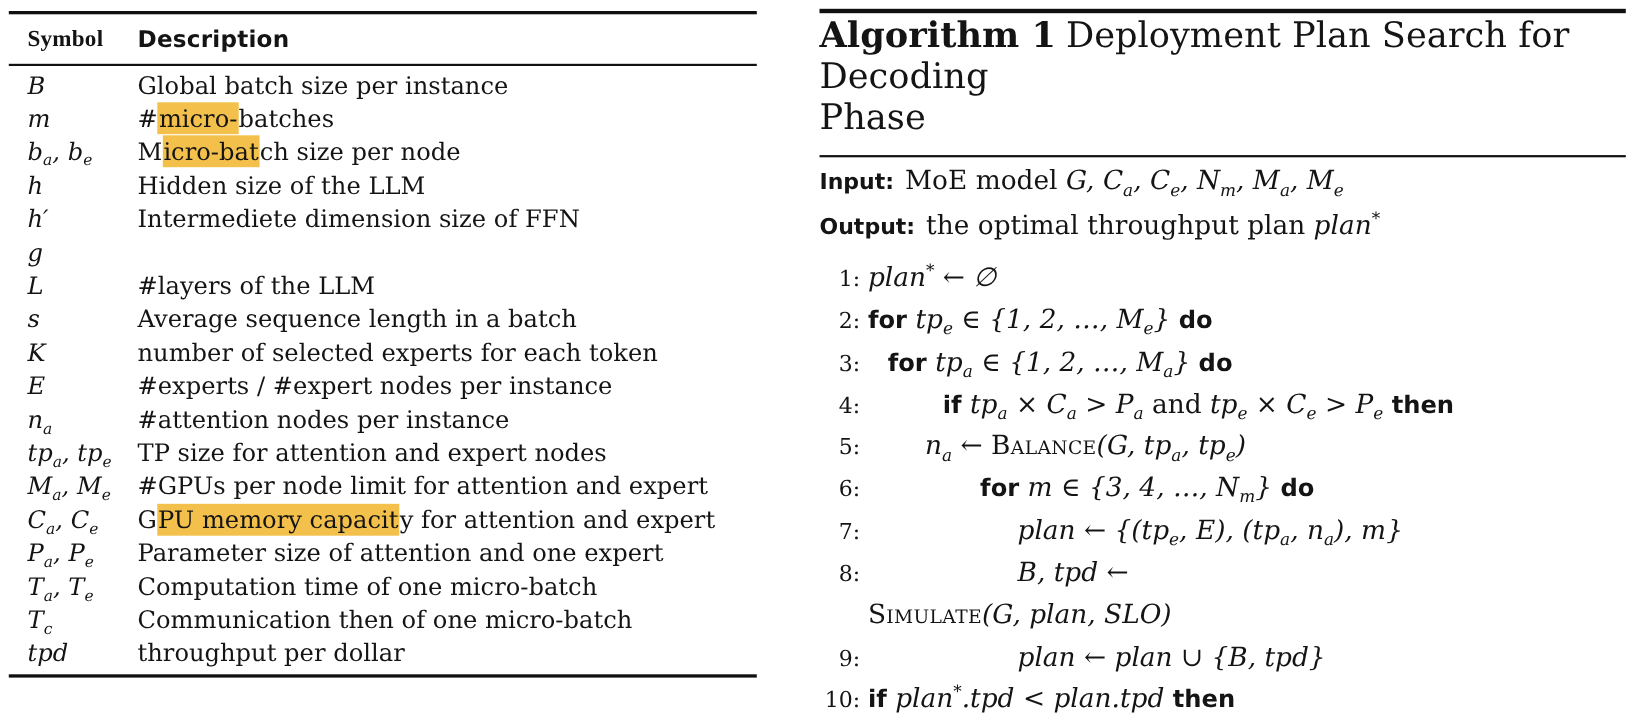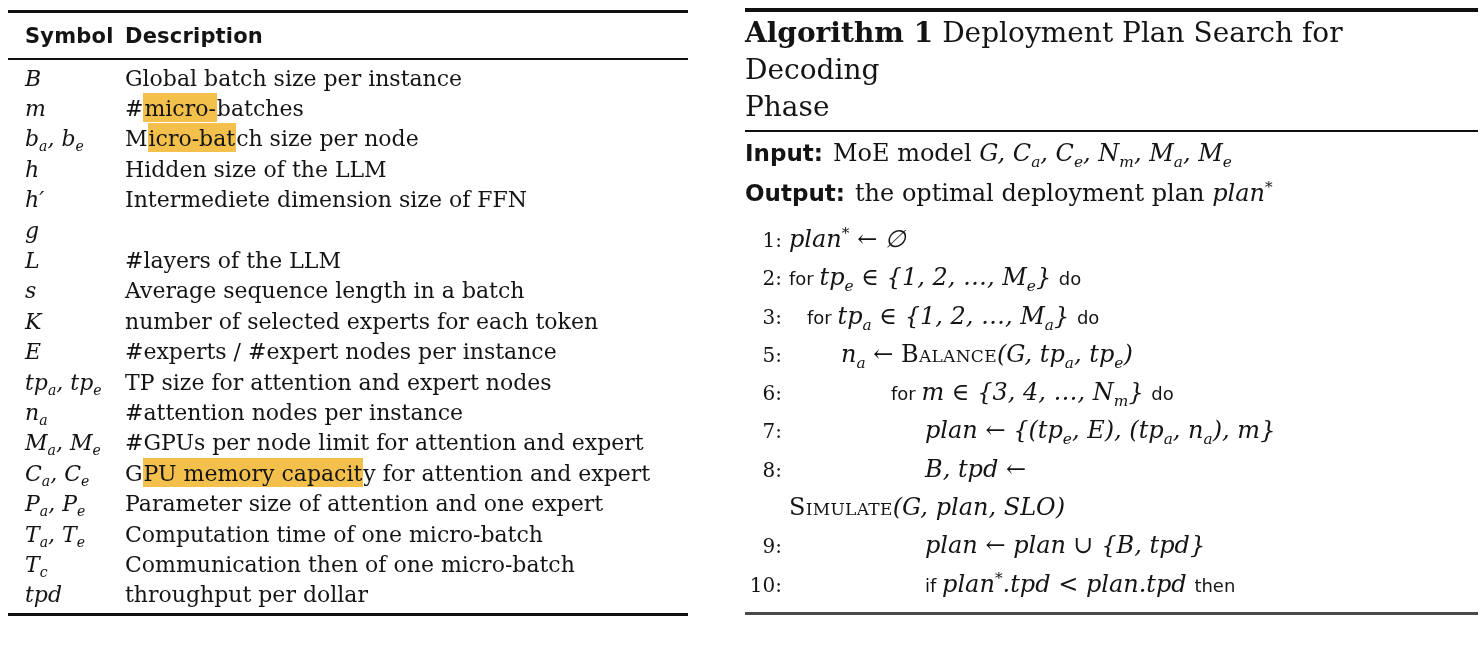--- a/index.html
+++ b/index.html
@@ -17,48 +17,48 @@
   
   .symbol-table { position: absolute; left: 8px; top: 10px; width: 680px; }
   .t-rule-top { border-top: 3px solid #101010; }
   .t-rule-mid { border-top: 2px solid #101010; }
   .t-rule-bot { border-top: 3px solid #101010; margin-top: 3px; }
   .t-head {
     display: flex; align-items: center; height: 45px;
     font-family: "DejaVu Sans", "Liberation Sans", sans-serif;
     font-weight: 700; font-size: 21px; letter-spacing: 0.2px;
   }
-  .h-sym { width: 100px; padding-left: 17px; flex: none; }
+  .h-sym { width: 100px; padding-left: 17px; flex: none; font-family: Liberation Serif, serif; }
   .t-body { padding-top: 3px; }
   .t-row { display: flex; align-items: center; height: 30.4px; font-size: 22px; white-space: nowrap; }
   .t-sym { width: 100px; padding-left: 17px; flex: none; font-style: italic; }
   .t-desc { flex: 1; }
   .hl { background: var(--hl, #f3c04c); padding: 3px 1px 1px 1px; text-align: center; }
 
   
   .algo { position: absolute; left: 745px; top: 8px; width: 733px; }
   .a-rule-top { border-top: 4px solid #101010; }
   .a-rule-mid { border-top: 2px solid #101010; }
   .a-rule-bot { border-top: 3px solid #4a4a4a; margin-top: 9px; }
-  .a-title { font-size: 28px; line-height: 37px; padding: 2px 0 5px 0; }
+  .a-title { font-size: 32px; line-height: 37px; padding: 2px 0 16px 0; }
   .a-label { font-weight: 700; margin-right: 9px; }
   .a-io { font-size: 24px; line-height: 40px; padding-top: 1px; }
   .a-io-label {
     font-family: "DejaVu Sans", "Liberation Sans", sans-serif;
-    font-weight: 700; font-size: 23px; margin-right: 10px;
+    font-weight: 700; font-size: 20px; margin-right: 10px;
   }
   .a-lines { margin-top: 7px; }
   .a-line { height: 38.3px; line-height: 38.3px; font-size: 24px; white-space: nowrap; }
   .a-no {
     display: inline-block; width: 37px; margin-right: 7px;
     text-align: right; font-size: 20px; font-style: normal;
   }
   .tok-kw {
     font-family: "DejaVu Sans", "Liberation Sans", sans-serif;
-    font-weight: 400; font-size: 18px;
+    font-weight: 700; font-size: 22px;
   }
   .tok-math { font-style: italic; }
   .tok-roman { font-style: normal; }
   .tok-sc { font-variant: small-caps; font-style: normal; letter-spacing: 0.3px; }
 </style>
 </head>
 <body>
 
 <div class="symbol-table">
   <div class="t-rule-top"></div>
@@ -101,26 +101,26 @@
       </div>
       <div class="t-row">
         <div class="t-sym">K</div>
         <div class="t-desc"><span>number of selected experts for each token</span></div>
       </div>
       <div class="t-row">
         <div class="t-sym">E</div>
         <div class="t-desc"><span>#experts / #expert nodes per instance</span></div>
       </div>
       <div class="t-row">
+        <div class="t-sym">n<sub>a</sub></div>
+        <div class="t-desc"><span>#attention nodes per instance</span></div>
+      </div>
+      <div class="t-row">
         <div class="t-sym">tp<sub>a</sub>, tp<sub>e</sub></div>
         <div class="t-desc"><span>TP size for attention and expert nodes</span></div>
-      </div>
-      <div class="t-row">
-        <div class="t-sym">n<sub>a</sub></div>
-        <div class="t-desc"><span>#attention nodes per instance</span></div>
       </div>
       <div class="t-row">
         <div class="t-sym">M<sub>a</sub>, M<sub>e</sub></div>
         <div class="t-desc"><span>#GPUs per node limit for attention and expert</span></div>
       </div>
       <div class="t-row">
         <div class="t-sym">C<sub>a</sub>, C<sub>e</sub></div>
         <div class="t-desc"><span>G</span><span class="hl">PU memory capacit</span><span>y for attention and expert</span></div>
       </div>
       <div class="t-row">
@@ -145,28 +145,29 @@
 
 <div class="algo">
   <div class="a-rule-top"></div>
   <div class="a-title">
     <div><span class="a-label">Algorithm 1</span><span>Deployment Plan Search for Decoding</span></div>
     <div>Phase</div>
   </div>
   <div class="a-rule-mid"></div>
   <div class="a-io">
     <div><span class="a-io-label">Input:</span><span id="input-tokens"><span class="tok-roman">MoE model </span><span class="tok-math">G, C<sub>a</sub>, C<sub>e</sub>, N<sub>m</sub>, M<sub>a</sub>, M<sub>e</sub></span></span></div>
-    <div><span class="a-io-label">Output:</span><span id="output-tokens"><span class="tok-roman">the optimal deployment plan </span><span class="tok-math">plan<sup>*</sup></span></span></div>
+    <div><span class="a-io-label">Output:</span><span id="output-tokens"><span class="tok-roman">the optimal throughput plan </span><span class="tok-math">plan<sup>*</sup></span></span></div>
   </div>
   <div class="a-lines" id="algo-lines">
       <div class="a-line"><span class="a-no">1:</span><span style="margin-left: 0px;"><span class="tok-math">plan<sup>*</sup> ← ∅</span></span></div>
       <div class="a-line"><span class="a-no">2:</span><span style="margin-left: 0px;"><span class="tok-kw">for </span><span class="tok-math">tp<sub>e</sub> ∈ {1, 2, …, M<sub>e</sub>} </span><span class="tok-kw">do</span></span></div>
       <div class="a-line"><span class="a-no">3:</span><span style="margin-left: 18px;"><span class="tok-kw">for </span><span class="tok-math">tp<sub>a</sub> ∈ {1, 2, …, M<sub>a</sub>} </span><span class="tok-kw">do</span></span></div>
+      <div class="a-line"><span class="a-no">4:</span><span style="margin-left: 68px;"><span class="tok-kw">if </span><span class="tok-math">tp<sub>a</sub> × C<sub>a</sub> &gt; P<sub>a</sub></span><span class="tok-roman"> and </span><span class="tok-math">tp<sub>e</sub> × C<sub>e</sub> &gt; P<sub>e</sub> </span><span class="tok-kw">then</span></span></div>
       <div class="a-line"><span class="a-no">5:</span><span style="margin-left: 52px;"><span class="tok-math">n<sub>a</sub> ← </span><span class="tok-sc">Balance</span><span class="tok-math">(G, tp<sub>a</sub>, tp<sub>e</sub>)</span></span></div>
       <div class="a-line"><span class="a-no">6:</span><span style="margin-left: 102px;"><span class="tok-kw">for </span><span class="tok-math">m ∈ {3, 4, …, N<sub>m</sub>} </span><span class="tok-kw">do</span></span></div>
       <div class="a-line"><span class="a-no">7:</span><span style="margin-left: 136px;"><span class="tok-math">plan ← {(tp<sub>e</sub>, E), (tp<sub>a</sub>, n<sub>a</sub>), m}</span></span></div>
       <div class="a-line"><span class="a-no">8:</span><span style="margin-left: 136px;"><span class="tok-math">B, tpd ←</span></span></div>
       <div class="a-line"><span class="a-no"></span><span style="margin-left: 0px;"><span class="tok-sc">Simulate</span><span class="tok-math">(G, plan, SLO)</span></span></div>
       <div class="a-line"><span class="a-no">9:</span><span style="margin-left: 136px;"><span class="tok-math">plan ← plan ∪ {B, tpd}</span></span></div>
-      <div class="a-line"><span class="a-no">10:</span><span style="margin-left: 136px;"><span class="tok-kw">if </span><span class="tok-math">plan<sup>*</sup>.tpd &lt; plan.tpd </span><span class="tok-kw">then</span></span></div>
+      <div class="a-line"><span class="a-no">10:</span><span style=""><span class="tok-kw">if </span><span class="tok-math">plan<sup>*</sup>.tpd &lt; plan.tpd </span><span class="tok-kw">then</span></span></div>
     </div>
   <div class="a-rule-bot"></div>
 </div>
 
 </body></html>

